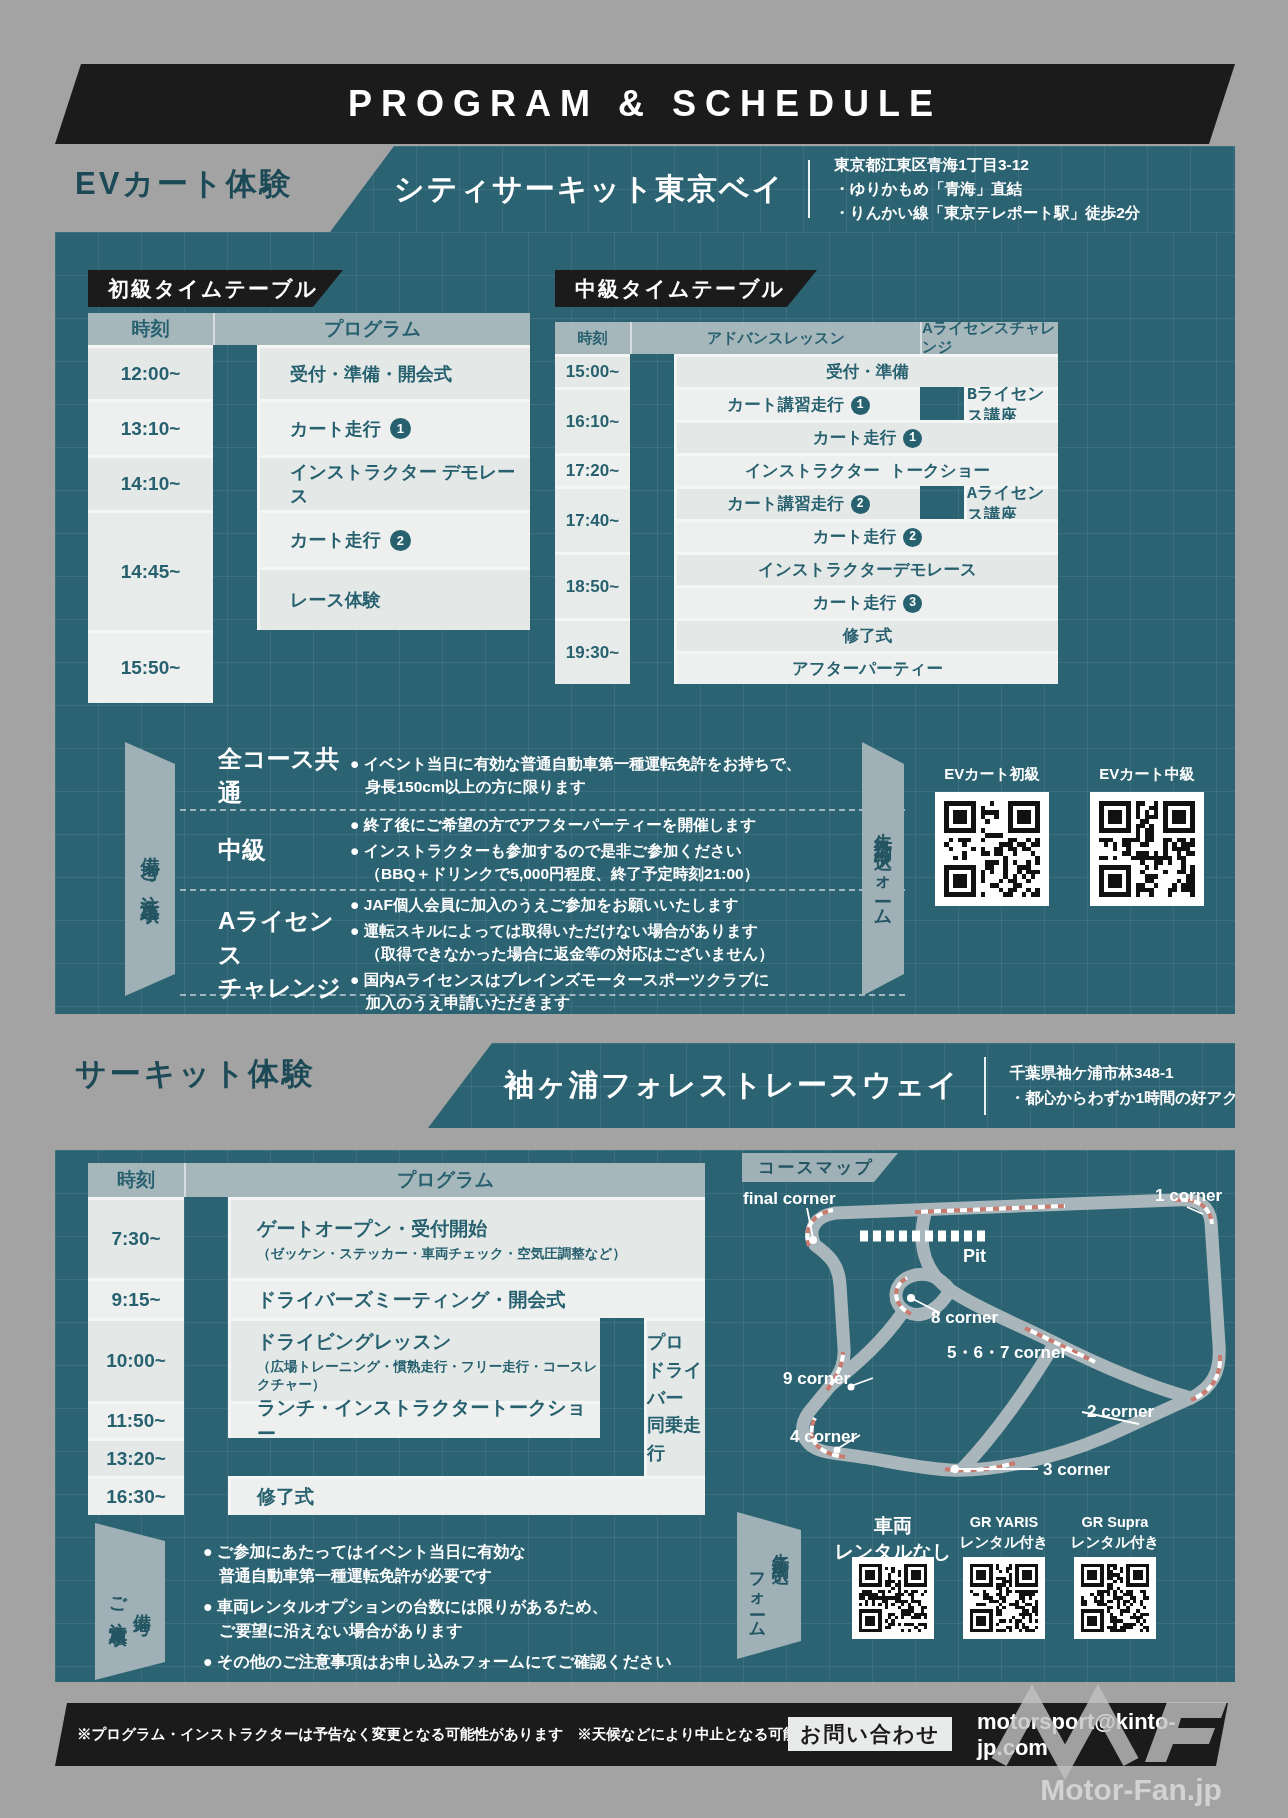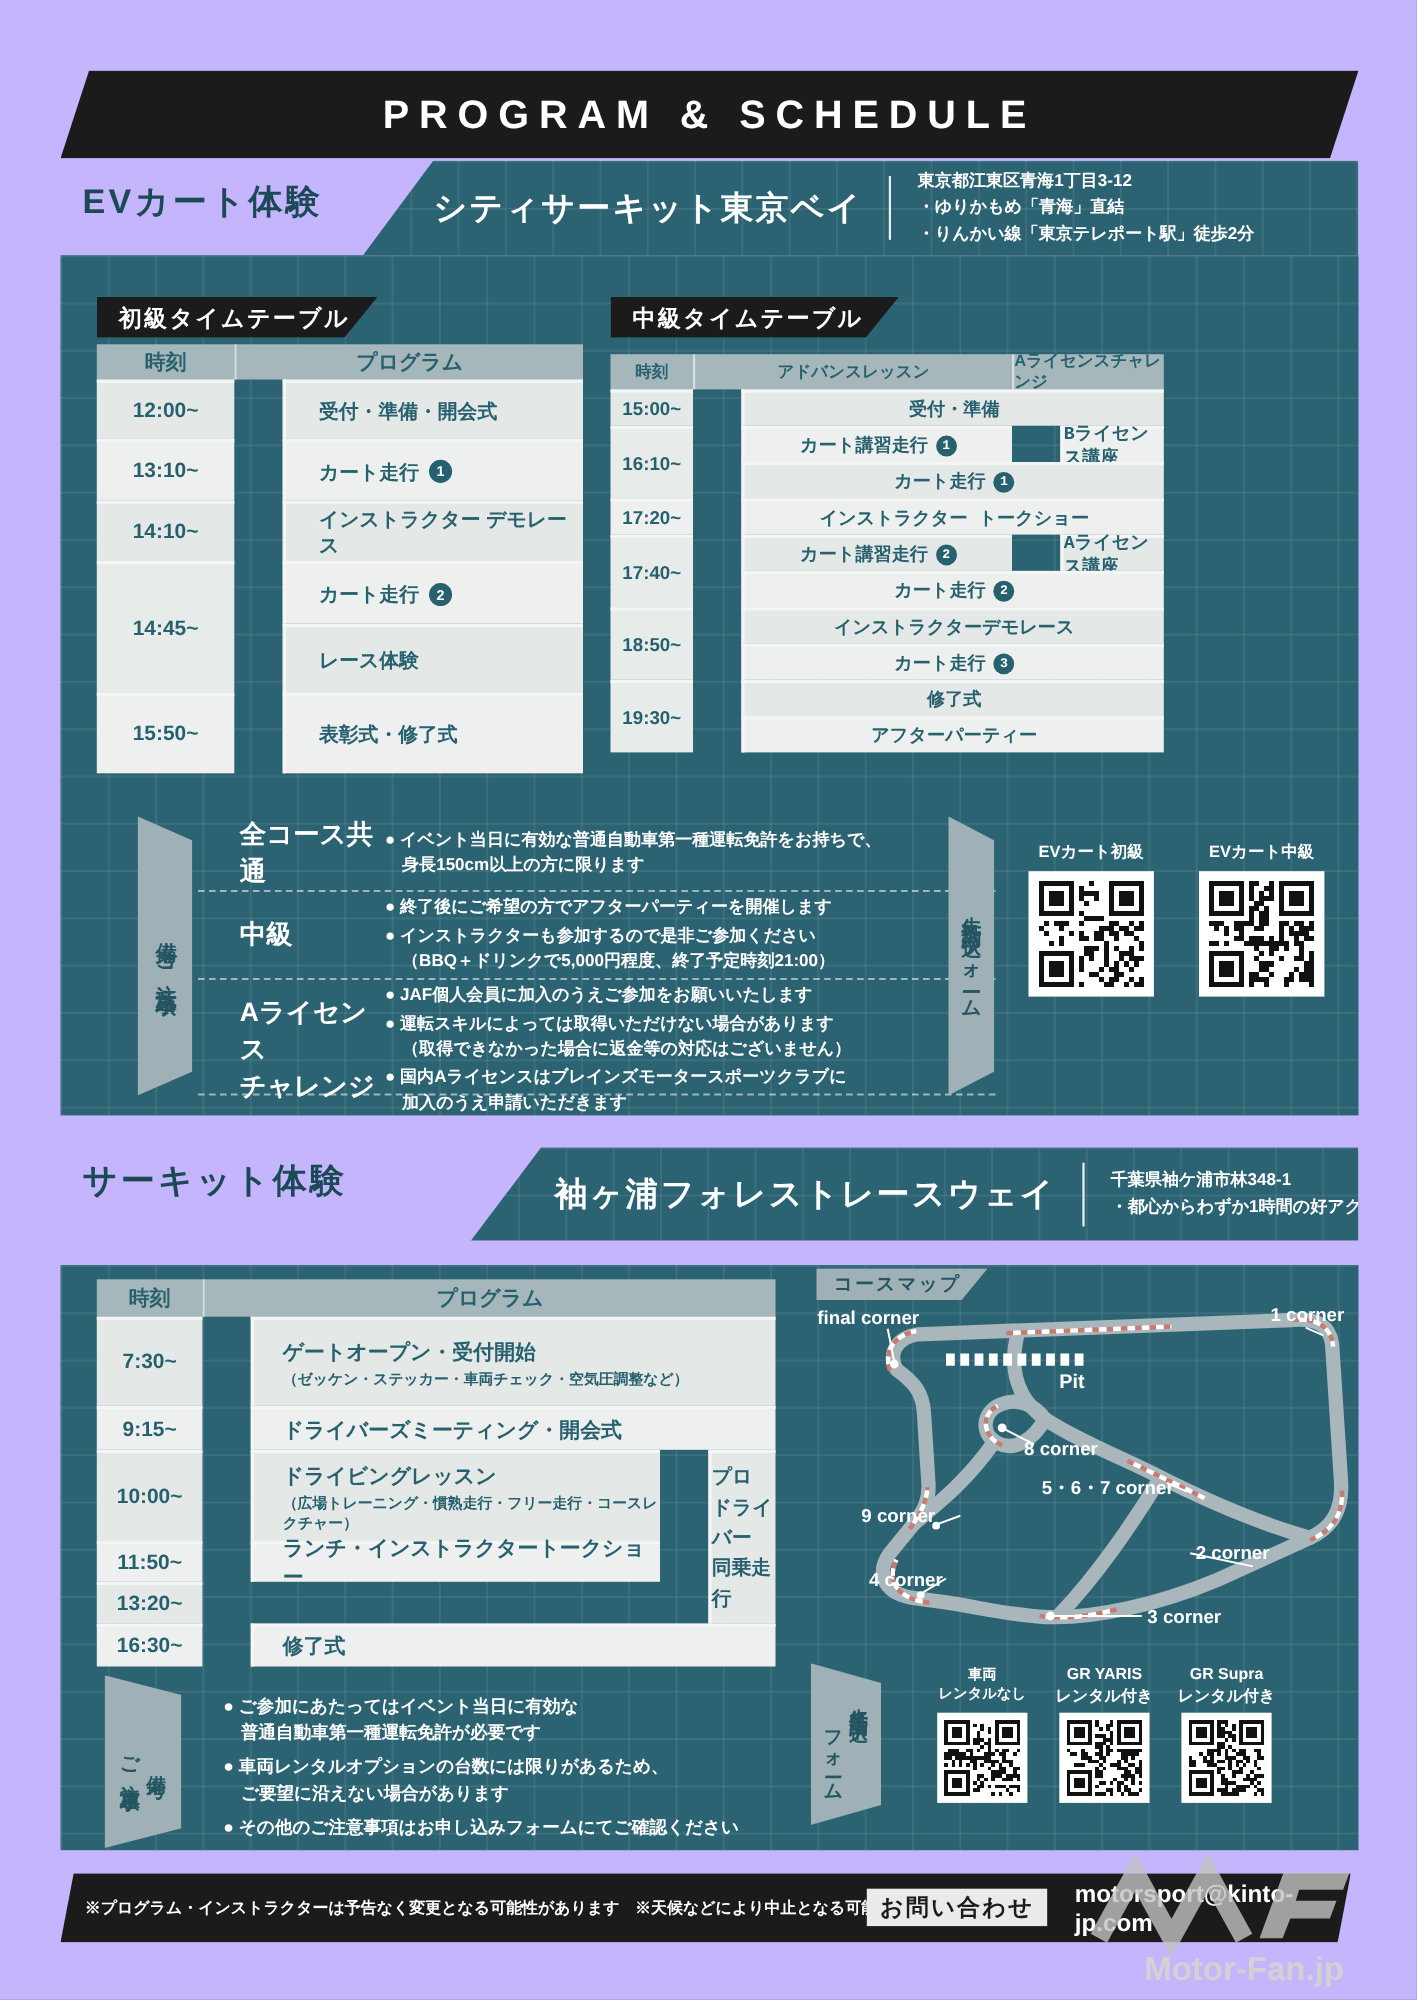--- a/index.html
+++ b/index.html
@@ -1,17 +1,17 @@
 <!DOCTYPE html>
 <html><head>
 <meta charset="utf-8">
 <style>
   * { margin:0; padding:0; box-sizing:border-box; }
   body { background:#888; }
-  .page { position:relative; width:1288px; height:1818px; background:#c4b5fd;
+  .page { position:relative; width:1288px; height:1818px; background:#a3a3a3;
           font-family:"Liberation Sans", sans-serif; overflow:hidden; margin:0 auto; }
 
   .pre { white-space:pre-line; }
 
   
   .banner { position:absolute; left:55px; top:64px; width:1180px; height:80px; background:#1b1b1b;
             clip-path:polygon(26px 0,100% 0,calc(100% - 26px) 100%,0 100%);
             display:flex; align-items:center; justify-content:center; }
   .banner span { color:#fff; font-size:36px; font-weight:bold; letter-spacing:9px; }
 
@@ -166,23 +166,20 @@
       <div class="cell t bgC bt" style="grid-area:5/1/7/2">14:45~</div>
       <div class="cell p bgB bt bl" style="grid-area:5/2">
           <span>カート走行</span>
           <span class="badge">2</span>
         </div>
       <div class="cell p bgA bt bl" style="grid-area:6/2">
           <span>レース体験</span>
         </div>
 
       <div class="cell t bgB bt" style="grid-area:7/1">15:50~</div>
-      <div class="cell p bgB bt bl" style="grid-area:7/2">
-          <span>表彰式・修了式</span>
-        </div>
     </div>
 
     <div class="tbl-ribbon" style="left:500px; top:38px; width:262px; height:37px;">
       <span>中級タイムテーブル</span>
     </div>
     <div class="tt tblB">
       <div class="cell h" style="grid-area:1/1">時刻</div>
       <div class="cell h hl" style="grid-area:1/2">アドバンスレッスン</div>
       <div class="cell h hl" style="grid-area:1/3">Aライセンスチャレンジ</div>
 
@@ -841,21 +838,21 @@
 　ご要望に沿えない場合があります</li>
       <li class="pre">● その他のご注意事項はお申し込みフォームにてご確認ください</li>
     </ul>
 
     <div class="vribbon" style="left:682px; top:362px; width:64px; height:147px; clip-path:polygon(0 0,100% 18px,100% calc(100% - 18px),0 100%);">
       <div class="vcols" style="font-size:17px;">
         <div>先行予約申込</div>
         <div style="padding-top:22px;">フォーム</div>
       </div>
     </div>
-    <div class="qr-label pre" style="left:777px; top:363px; width:122px; font-size:13px; line-height:1.35;">車両
+    <div class="qr-label pre" style="left:777px; top:363px; width:122px; font-size:19px; line-height:1.35;">車両
 レンタルなし</div>
     <div class="qr" style="left:797px; top:407px; width:82px; height:82px;">
         <svg viewBox="0 0 25 25" shape-rendering="crispEdges">
           <g fill="#111">
             <rect x="2" y="2" width="1" height="1"></rect>
             <rect x="3" y="2" width="1" height="1"></rect>
             <rect x="4" y="2" width="1" height="1"></rect>
             <rect x="5" y="2" width="1" height="1"></rect>
             <rect x="6" y="2" width="1" height="1"></rect>
             <rect x="7" y="2" width="1" height="1"></rect>

